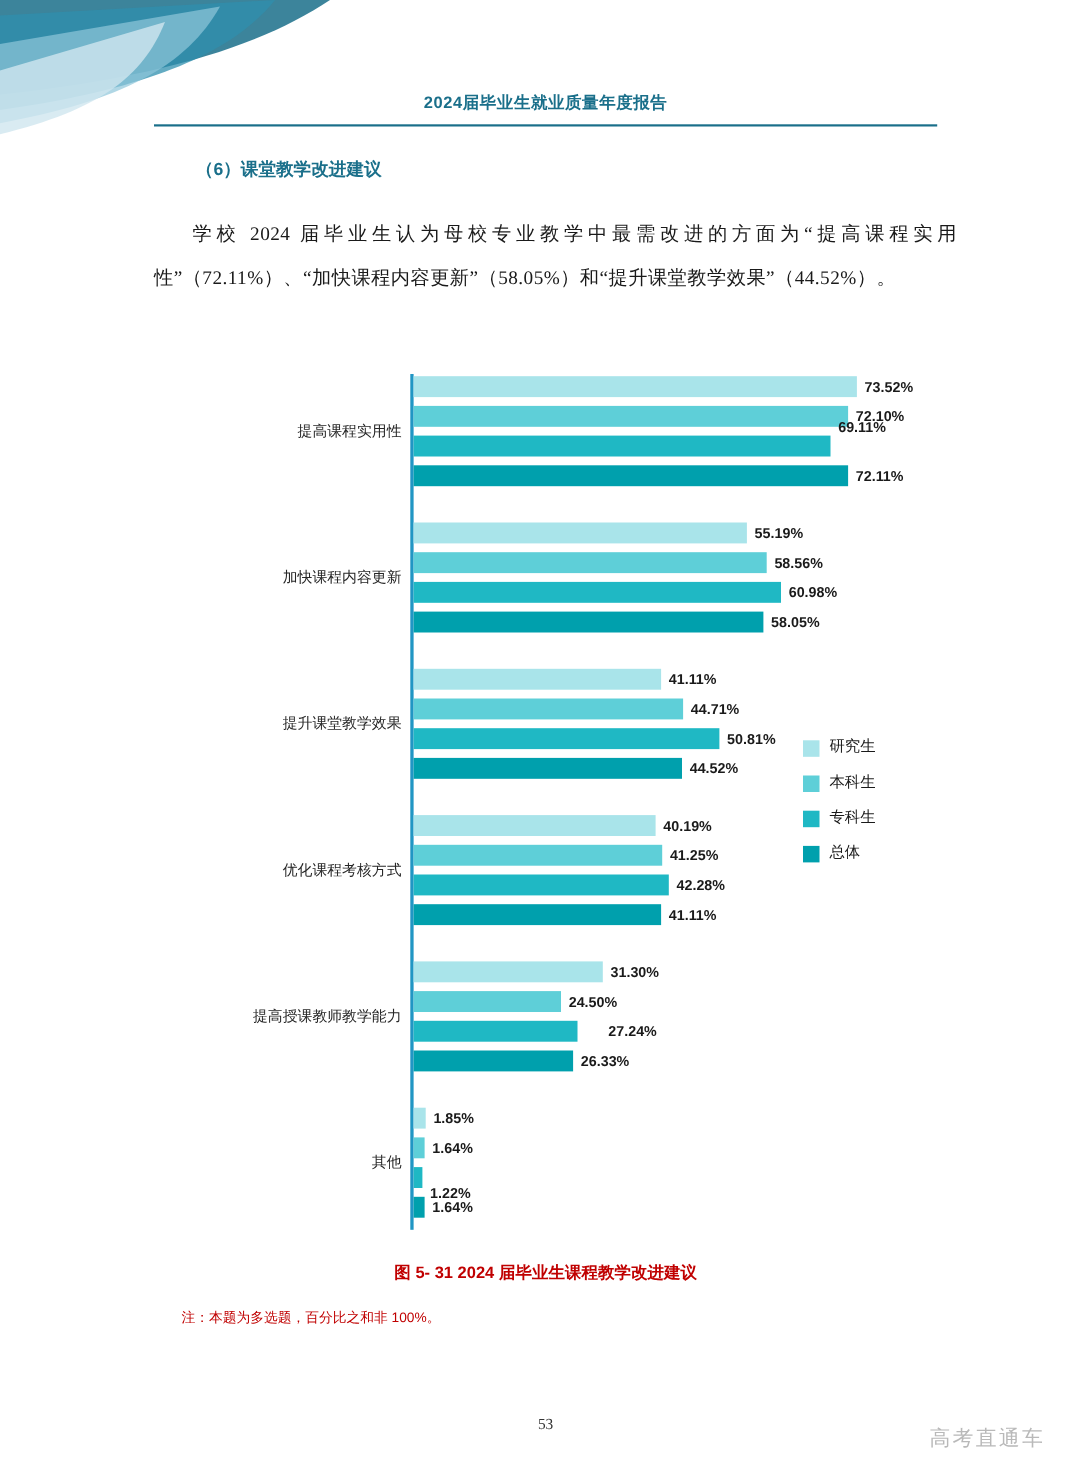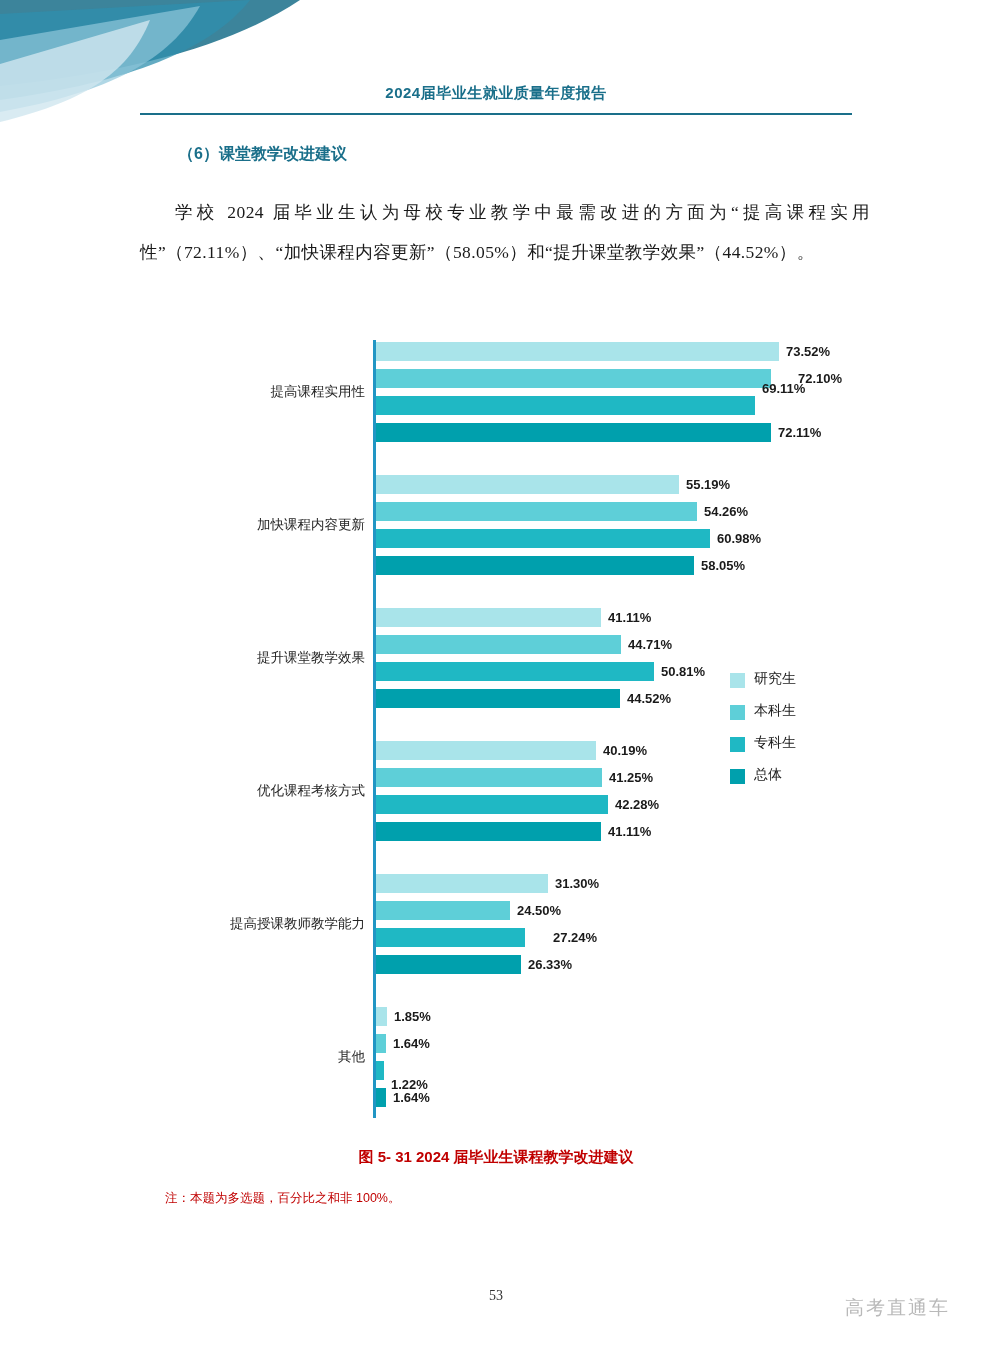--- a/index.html
+++ b/index.html
@@ -109,33 +109,33 @@
   <div class="para">学校 2024 届毕业生认为母校专业教学中最需改进的方面为“提高课程实用性”（72.11%）、“加快课程内容更新”（58.05%）和“提升课堂教学效果”（44.52%）。</div>
 
   <div class="chart">
     <div class="axis"></div>
 
     <div class="group" style="top:8px;height:118px;">
       <div class="catname" style="top:45px;">提高课程实用性</div>
       <div class="bar" style="top:4px;  width:403px; background:#a9e4ea;"></div>
       <div class="val" style="top:4px;  left:646px;">73.52%</div>
       <div class="bar" style="top:31px; width:395px; background:#5ecfd8;"></div>
-      <div class="val" style="top:31px; left:638px;margin-left:20px;">72.10%</div>
+      <div class="val" style="top:31px; left:638px;">72.10%</div>
       <div class="bar" style="top:58px; width:379px; background:#1fb8c4;"></div>
       <div class="val" style="top:41px; left:622px;">69.11%</div>
       <div class="bar" style="top:85px; width:395px; background:#00a0ad;"></div>
       <div class="val" style="top:85px; left:638px;">72.11%</div>
     </div>
 
     <div class="group" style="top:141px;height:118px;">
       <div class="catname" style="top:45px;">加快课程内容更新</div>
       <div class="bar" style="top:4px;  width:303px; background:#a9e4ea;"></div>
       <div class="val" style="top:4px;  left:546px;text-align:right;">55.19%</div>
       <div class="bar" style="top:31px; width:321px; background:#5ecfd8;"></div>
-      <div class="val" style="top:31px; left:564px;">54.26%</div>
+      <div class="val" style="top:31px; left:564px;">58.56%</div>
       <div class="bar" style="top:58px; width:334px; background:#1fb8c4;"></div>
       <div class="val" style="top:58px; left:577px;">60.98%</div>
       <div class="bar" style="top:85px; width:318px; background:#00a0ad;"></div>
       <div class="val" style="top:85px; left:561px;">58.05%</div>
     </div>
 
     <div class="group" style="top:274px;height:118px;">
       <div class="catname" style="top:45px;">提升课堂教学效果</div>
       <div class="bar" style="top:4px;  width:225px; background:#a9e4ea;"></div>
       <div class="val" style="top:4px;  left:468px;">41.11%</div>

